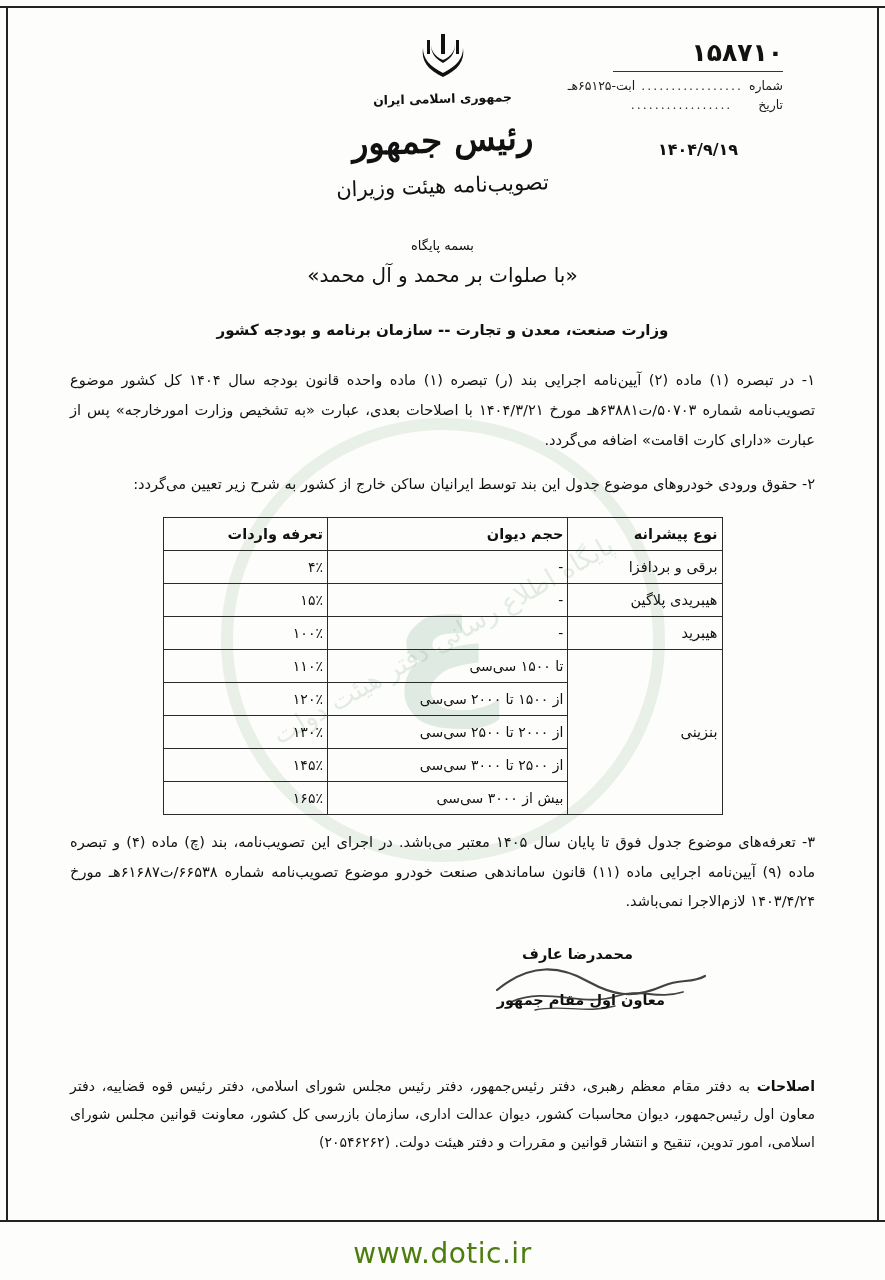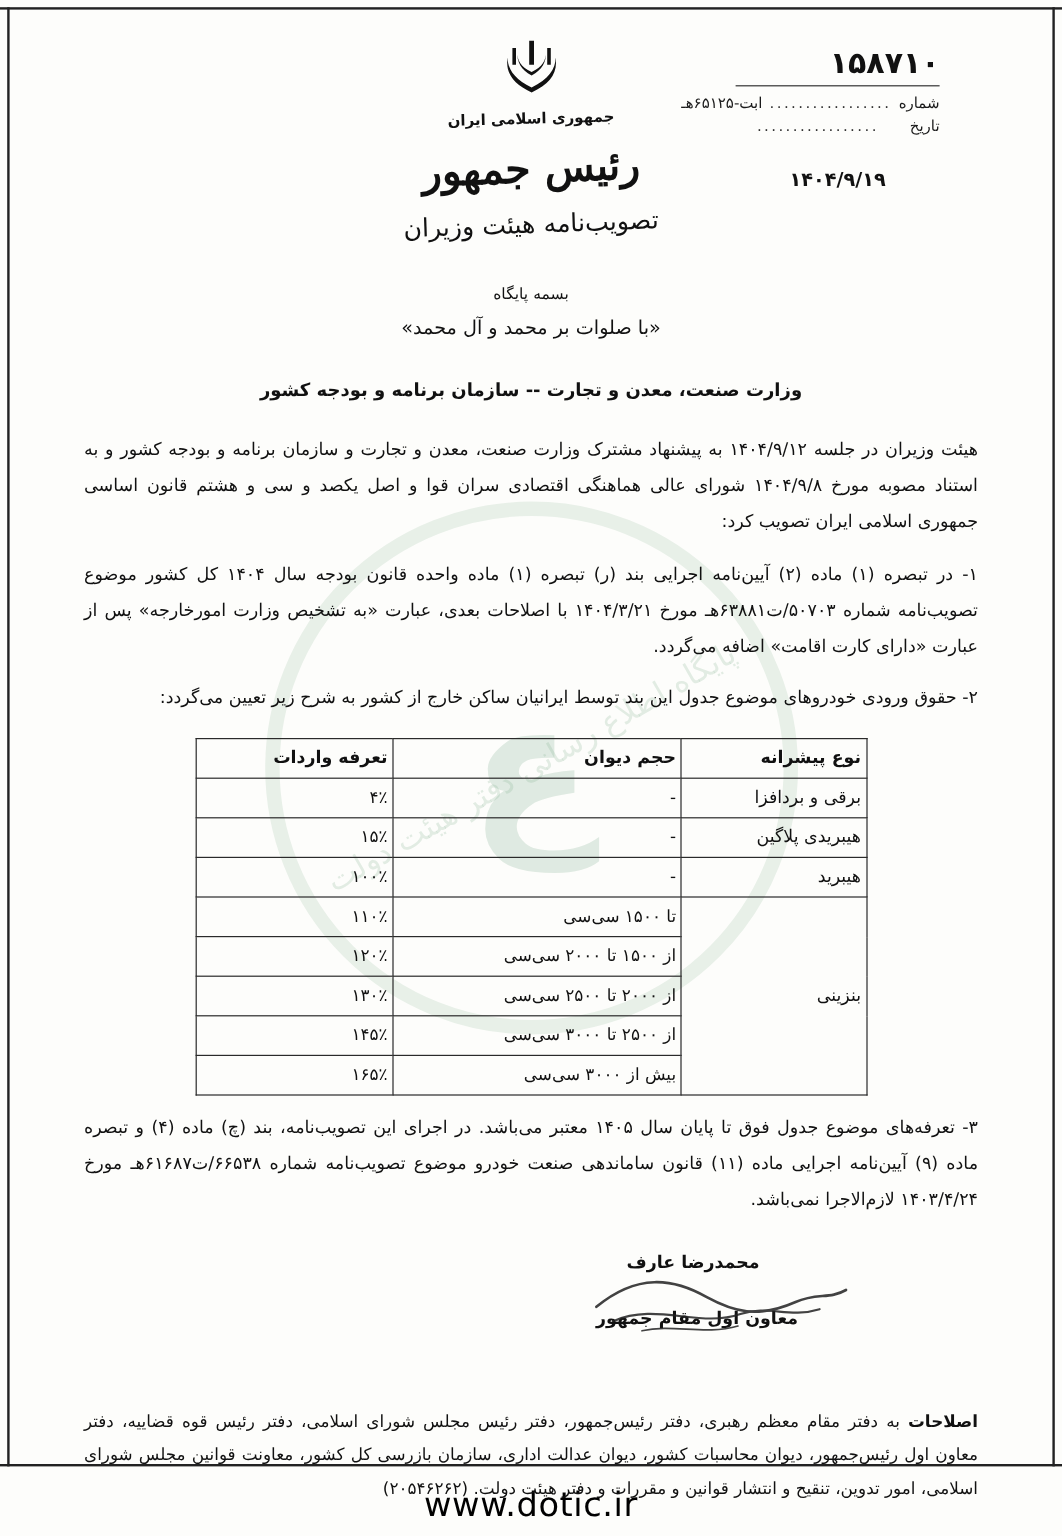--- a/index.html
+++ b/index.html
@@ -157,21 +157,21 @@
   }
 
   .besmeh {
     text-align: center;
     margin-top: 18px;
     font-size: 13px;
   }
   .salavat {
     text-align: center;
     margin-top: 10px;
-    font-size: 16px;
+    font-size: 20px;
   }
 
   .recipients {
     text-align: center;
     margin-top: 34px;
     font-size: 15px;
     font-weight: bold;
   }
 
   
@@ -245,21 +245,21 @@
     line-height: 2.0;
     text-align: justify;
     padding: 0 14px;
   }
 
   .site {
     position: absolute;
     left: 0; right: 0;
     bottom: 10px;
     text-align: center;
-    color: #000000;
+    color: #4d7c0f;
     font-size: 28px;
     font-family: "DejaVu Sans", sans-serif;
     letter-spacing: 0.5px;
   }
   b.strong { font-weight: bold; }
 </style>
 </head>
 <body>
 
 <div class="page">
@@ -310,21 +310,20 @@
         <div class="script-sub">تصویب‌نامه هیئت وزیران</div>
       </div>
     </div>
 
     <div class="besmeh">بسمه پایگاه</div>
     <div class="salavat">«با صلوات بر محمد و آل محمد»</div>
 
     <div class="recipients">وزارت صنعت، معدن و تجارت -- سازمان برنامه و بودجه کشور</div>
 
     <div class="body-text">
-      <div class="para">هیئت وزیران در جلسه ۱۴۰۴/۹/۱۲ به پیشنهاد مشترک وزارت صنعت، معدن و تجارت و سازمان برنامه و بودجه کشور و به استناد مصوبه مورخ ۱۴۰۴/۹/۸ شورای عالی هماهنگی اقتصادی سران قوا و اصل یکصد و سی و هشتم قانون اساسی جمهوری اسلامی ایران تصویب کرد:</div>
       <div class="para">۱- در تبصره (۱) ماده (۲) آیین‌نامه اجرایی بند (ر) تبصره (۱) ماده واحده قانون بودجه سال ۱۴۰۴ کل کشور موضوع تصویب‌نامه شماره ۵۰۷۰۳/ت۶۳۸۸۱هـ مورخ ۱۴۰۴/۳/۲۱ با اصلاحات بعدی، عبارت «به تشخیص وزارت امورخارجه» پس از عبارت «دارای کارت اقامت» اضافه می‌گردد.</div>
       <div class="para">۲- حقوق ورودی خودروهای موضوع جدول این بند توسط ایرانیان ساکن خارج از کشور به شرح زیر تعیین می‌گردد:</div>
     </div>
 
     <div class="table-wrap">
       <table class="tariff">
         <thead>
           <tr>
             <th>نوع پیشرانه</th>
             <th>حجم دیوان</th>

